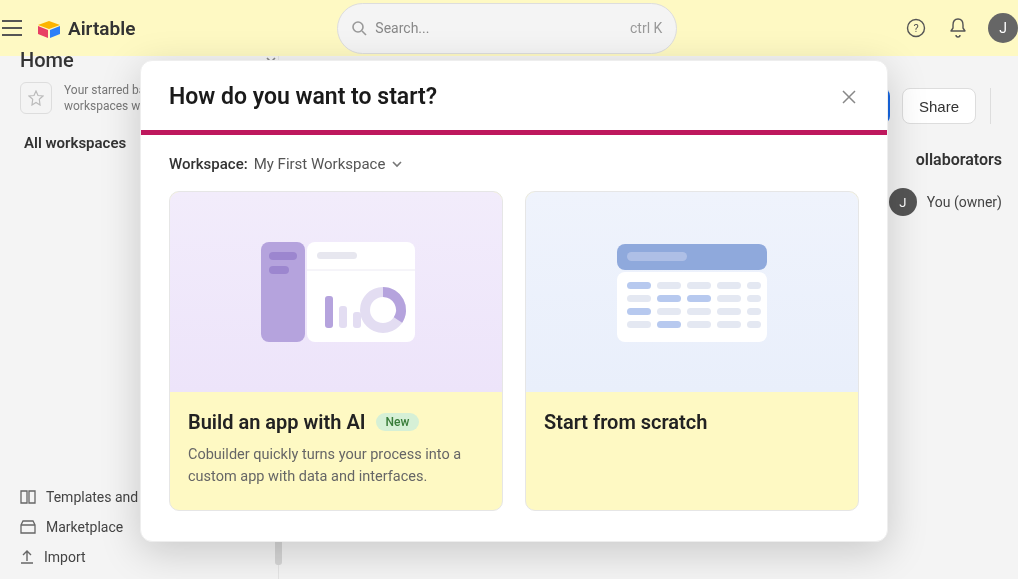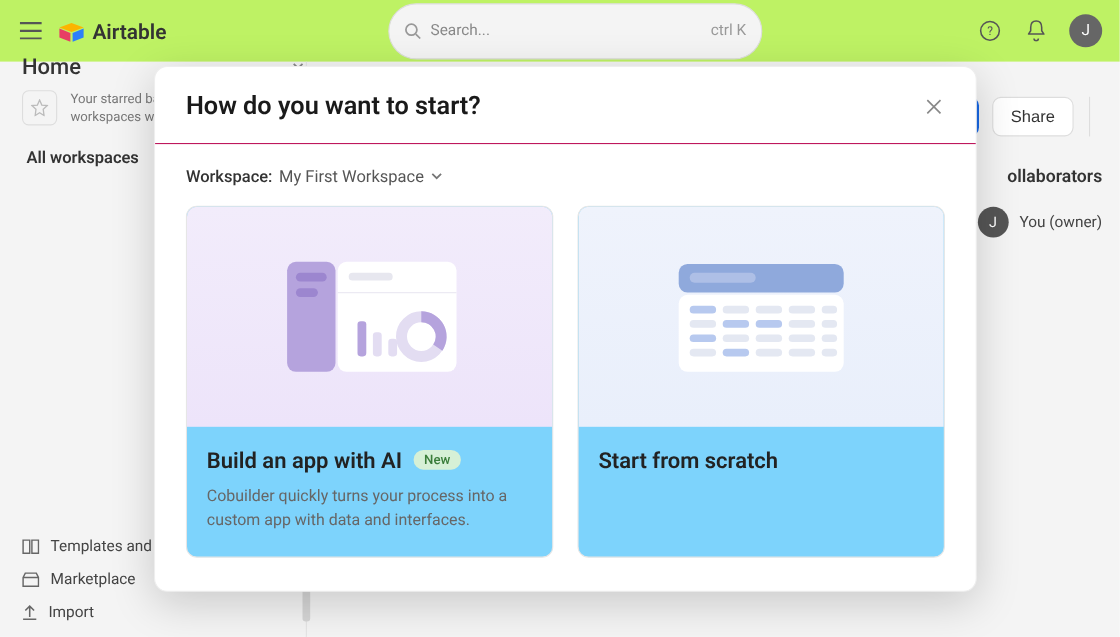--- a/index.html
+++ b/index.html
@@ -1,19 +1,19 @@
 <!DOCTYPE html>
 <html><head>
 <meta charset="utf-8">
 <style>
   * { box-sizing: border-box; margin: 0; padding: 0; }
   body { font-family: -apple-system, BlinkMacSystemFont, "Segoe UI", Roboto, Helvetica, Arial, sans-serif; width: 1018px; height: 579px; overflow: hidden; background: #f4f4f4; color: #1d1f25; position: relative; }
 
   
-  .topbar { height: 56px; display: flex; align-items: center; padding: 0 16px; gap: 12px; background: #bef264; }
+  .topbar { height: 56px; display: flex; align-items: center; padding: 0 0; gap: 12px; background: #fef9c3; }
   .hamburger { width: 24px; height: 24px; display:flex; align-items:center; justify-content:center; color:#555; cursor:pointer; }
   .logo { display:flex; align-items:center; gap:6px; font-weight:600; font-size:19px; color:#333; }
   .search-wrap { flex:0 0 auto; margin-left: 190px; }
   .search { width: 340px; height: 51px; border:1px solid #ddd; border-radius: 999px; display:flex; align-items:center; padding:0 14px; color:#888; background:#f4f4f4; gap:8px; font-size:14px; }
   .search .kbd { margin-left:auto; font-size:14px; color:#999; }
   .topbar-right { margin-left:auto; display:flex; align-items:center; gap:18px; }
   .icon-btn { width:24px; height:24px; display:flex; align-items:center; justify-content:center; color:#444; cursor:pointer; }
   .avatar { width:30px; height:30px; border-radius:50%; background:#666; color:#fff; display:flex; align-items:center; justify-content:center; font-size:14px; }
 
   
@@ -34,31 +34,31 @@
   .owner-badge { width:28px; height:28px; border-radius:50%; background:#555; color:#fff; display:flex; align-items:center; justify-content:center; font-size:13px; }
 
   .bg-footer { position:absolute; bottom:14px; left:20px; display:flex; flex-direction:column; gap:14px; font-size:14px; color:#444; }
   .bg-footer .item { display:flex; align-items:center; gap:10px; cursor:pointer; }
   .divider { position:absolute; left:278px; top:56px; bottom:0; width:1px; background:#e4e4e4; }
   .divider-handle { position:absolute; left:275px; bottom:14px; width:7px; height:40px; background:#d6d6d6; border-radius:3px; }
 
   
   .overlay { position:absolute; inset:0; background:rgba(0,0,0,0); }
   .modal { position:absolute; left:140px; top:60px; width:748px; background:#fff; border-radius:12px; box-shadow:0 10px 40px rgba(0,0,0,0.18); border:1px solid #eee; }
-  .modal-header { display:flex; align-items:center; justify-content:space-between; padding:22px 28px 20px; border-bottom:1px solid #be185d; }
+  .modal-header { display:flex; align-items:center; justify-content:space-between; padding:22px 28px 20px; border-bottom:5px solid #be185d; }
   .modal-title { font-size:23px; font-weight:600; color:#1a1a1a; }
   .close-x { color:#888; cursor:pointer; width:20px; height:20px; display:flex; align-items:center; justify-content:center; }
   .modal-body { padding:20px 28px 30px; }
   .ws-row { font-size:15px; margin-bottom:18px; display:flex; align-items:center; gap:6px; }
   .ws-label { color:#333; font-weight:500; }
   .ws-name { color:#555; font-weight:400; }
   .ws-chev { color:#777; }
 
   .cards { display:flex; gap:22px; }
-  .card { flex:1; border:1px solid #e6e6e6; border-radius:10px; overflow:hidden; cursor:pointer; display:flex; flex-direction:column; background:#7dd3fc; }
+  .card { flex:1; border:1px solid #e6e6e6; border-radius:10px; overflow:hidden; cursor:pointer; display:flex; flex-direction:column; background:#fef9c3; }
   .card-art { height:200px; display:flex; align-items:center; justify-content:center; }
   .art-purple { background:linear-gradient(180deg,#f2ecfb 0%,#ede4fa 100%); }
   .art-blue { background:linear-gradient(180deg,#eff3fc 0%,#e9effb 100%); }
   .card-body { padding:18px 18px 22px; }
   .card-title-row { display:flex; align-items:center; gap:10px; margin-bottom:10px; }
   .card-title { font-size:20px; font-weight:600; color:#222; }
   .badge-new { background:#d6f0d6; color:#3a7d3a; font-size:12px; font-weight:500; padding:2px 10px; border-radius:999px; }
   .card-desc { font-size:14.5px; color:#666; line-height:1.5; }
 
   svg { display:block; }

